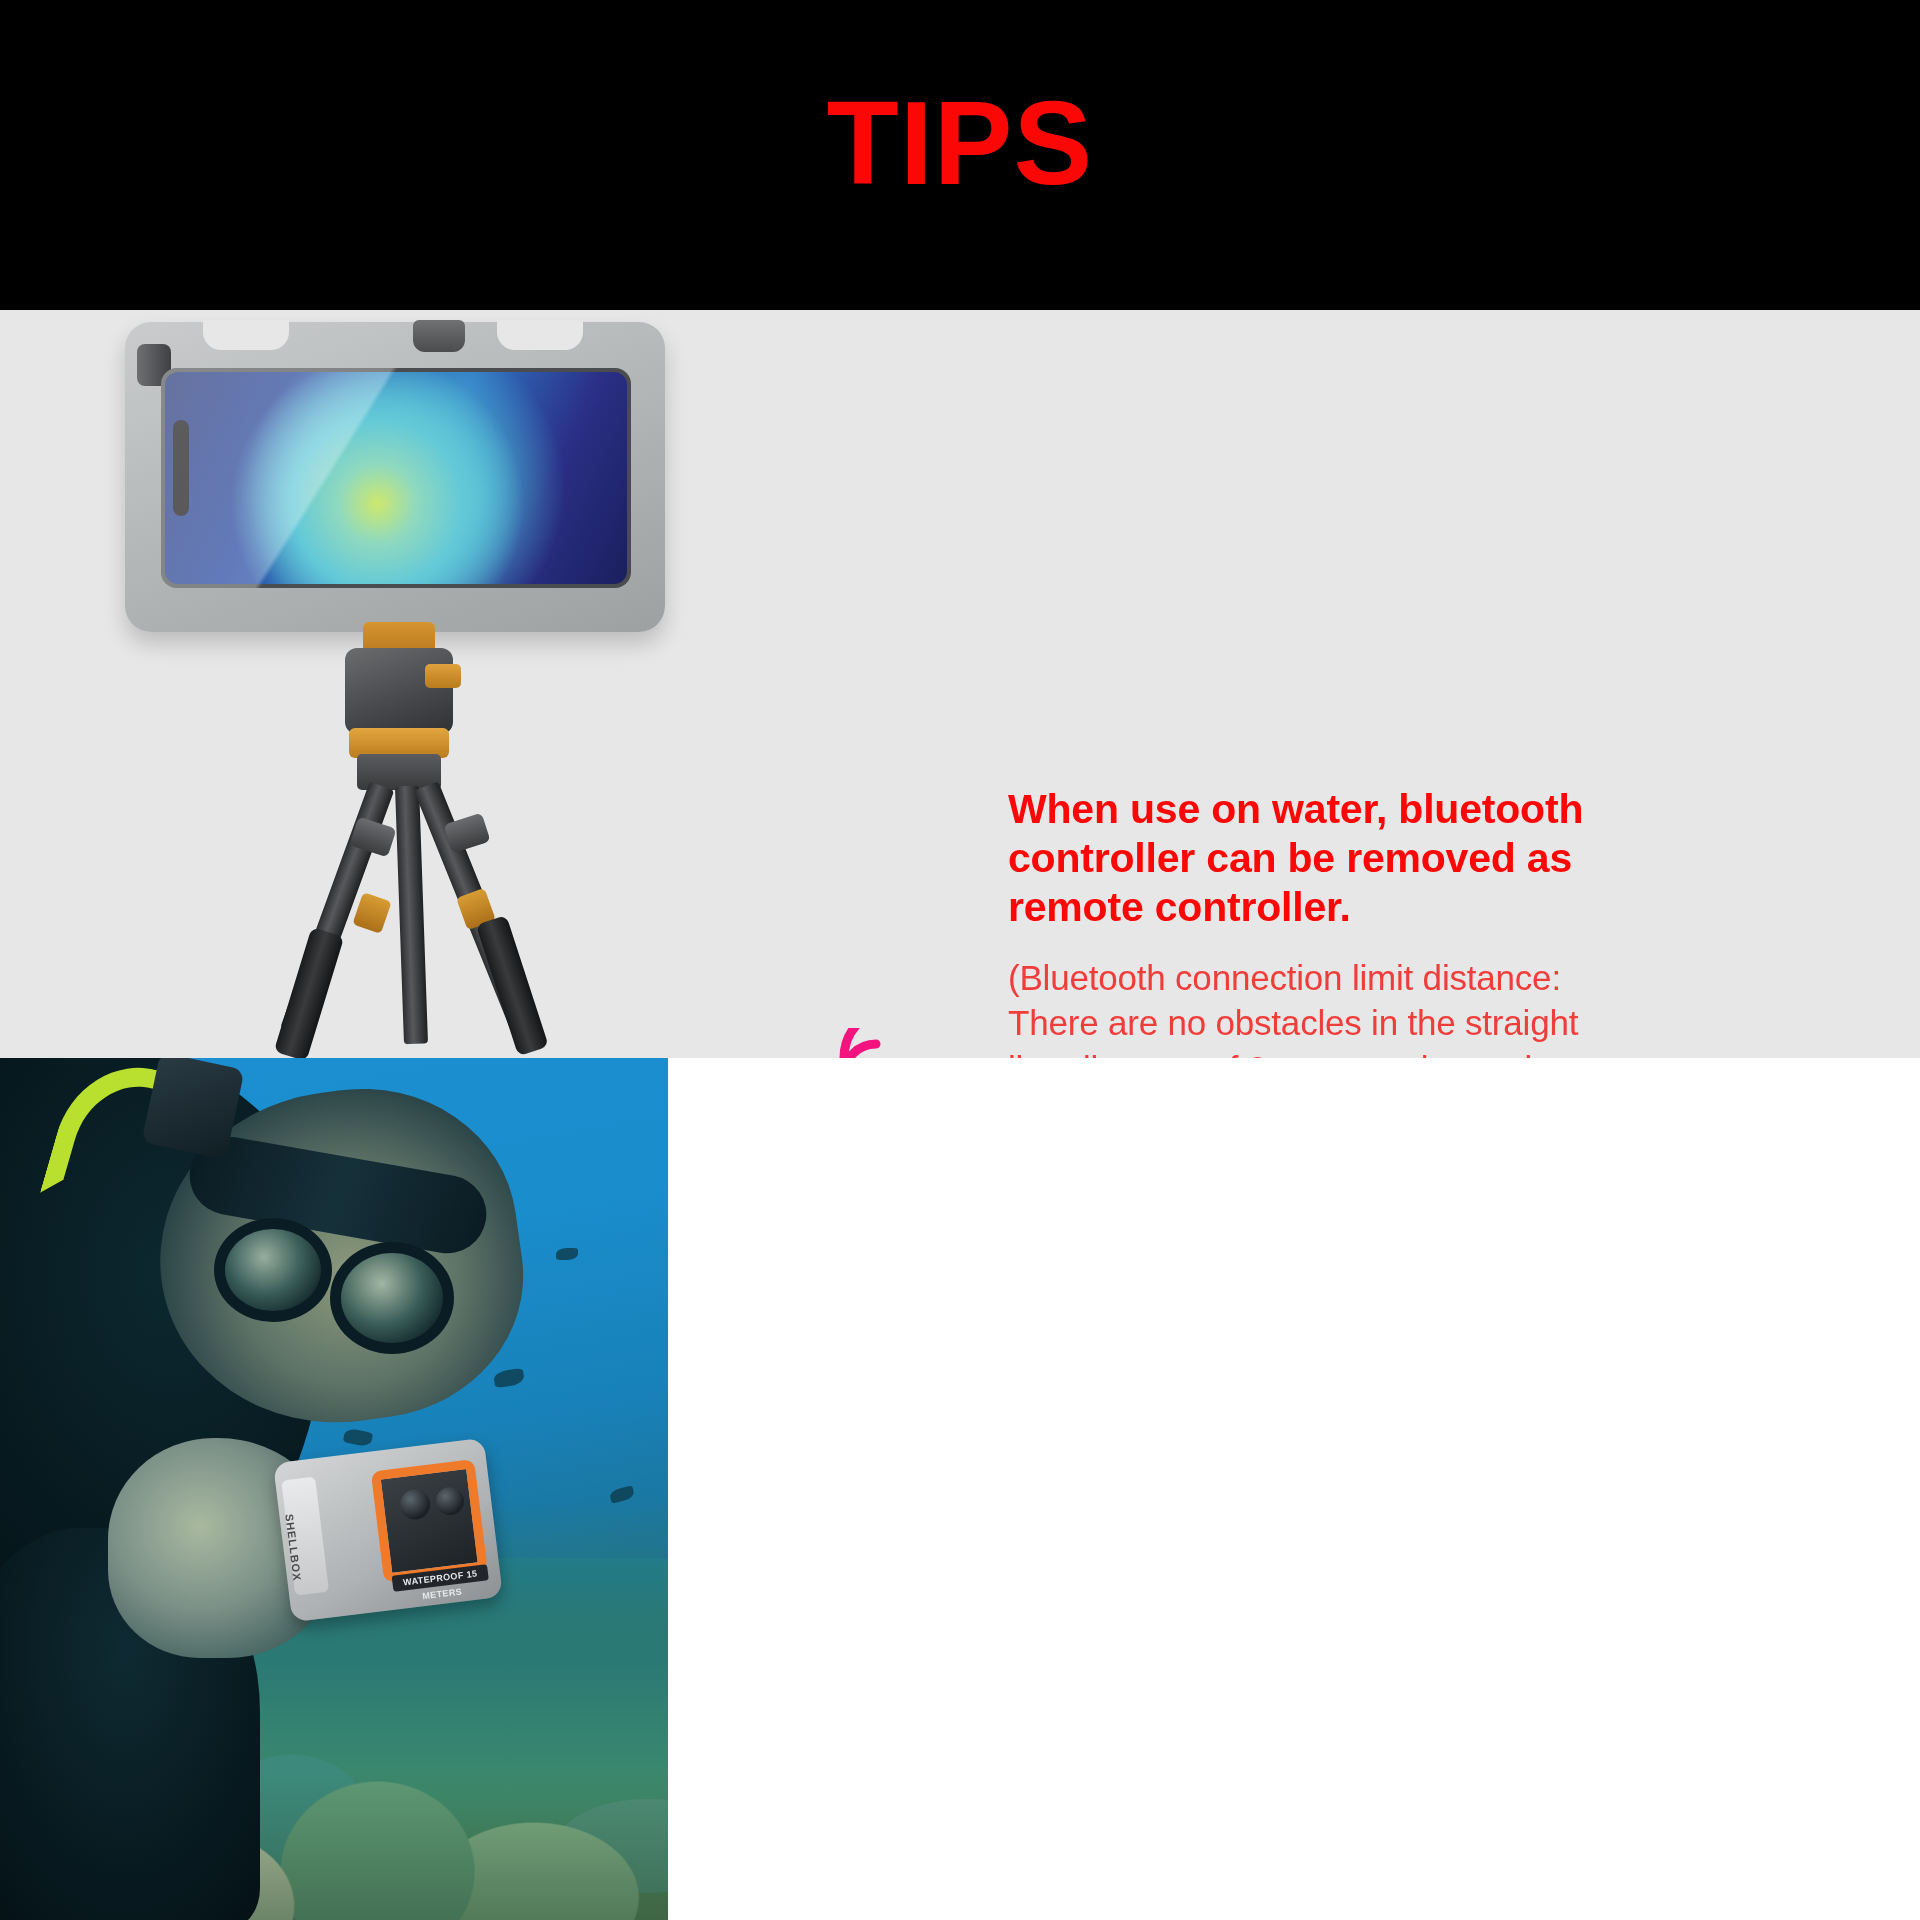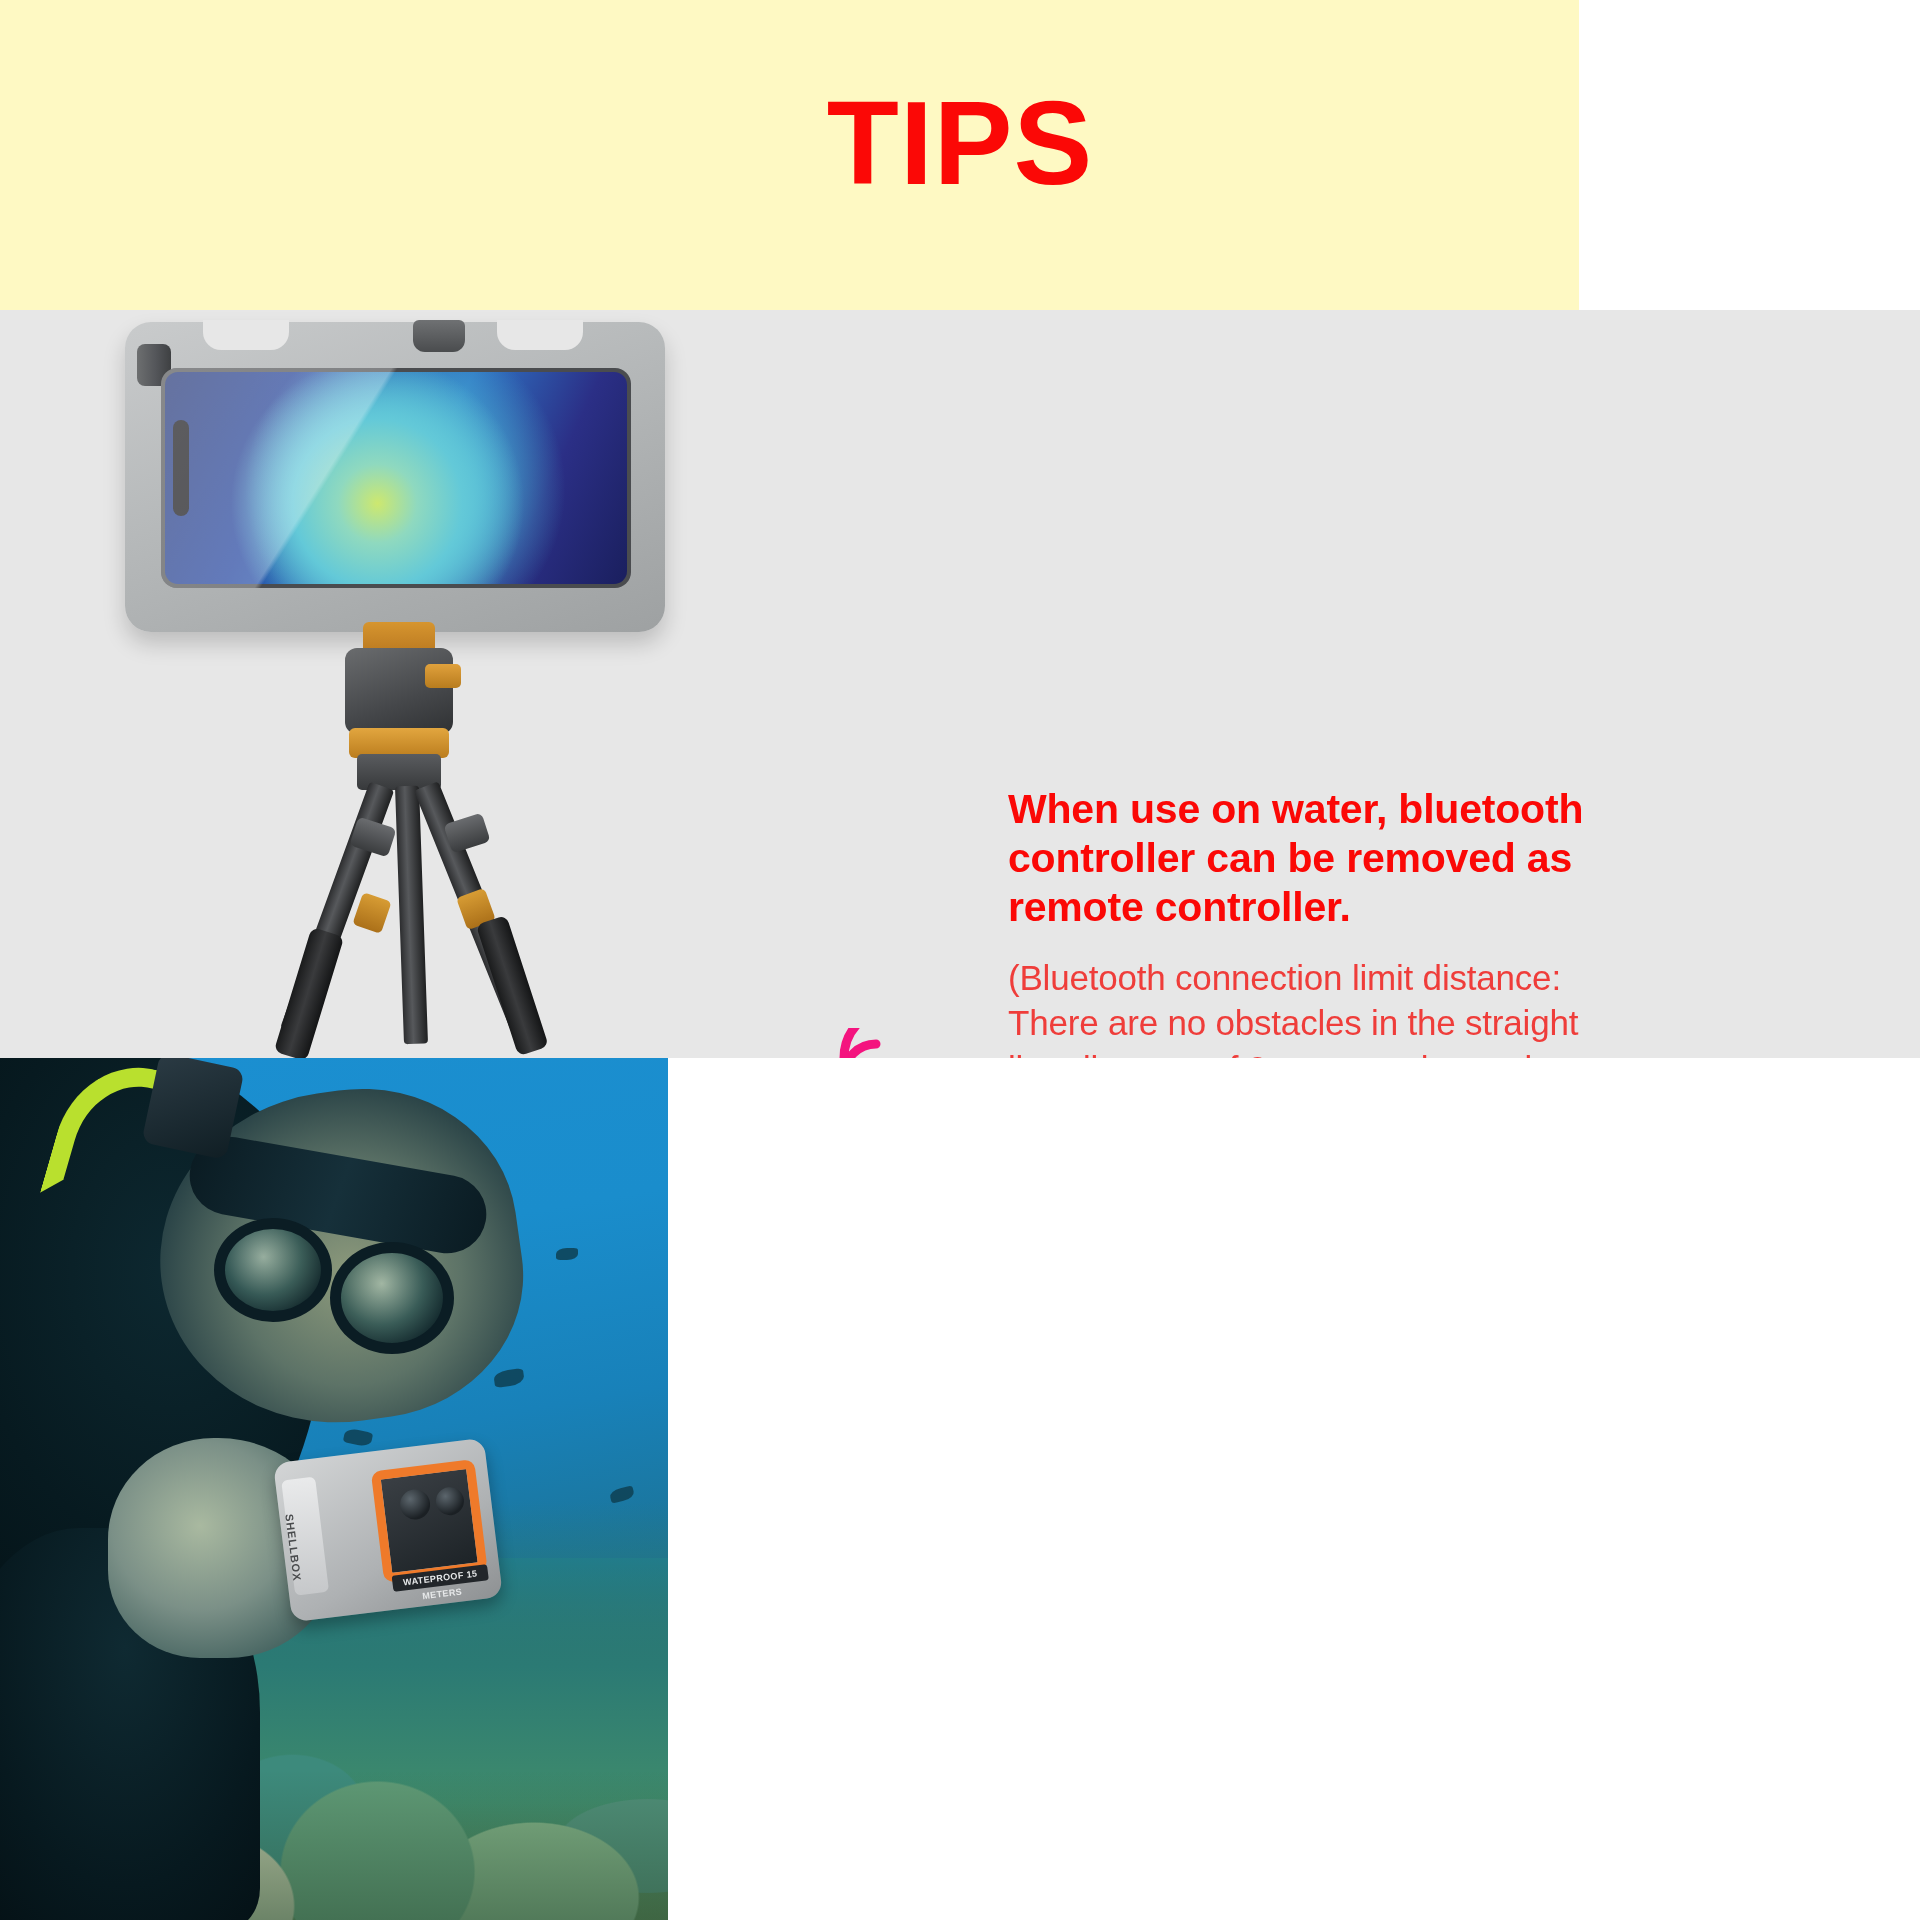--- a/index.html
+++ b/index.html
@@ -5,22 +5,22 @@
   * { margin:0; padding:0; box-sizing:border-box; }
   html,body { width:1920px; height:1920px; }
   body {
     font-family: "Liberation Sans", sans-serif;
     background:#ffffff;
     overflow:hidden;
     position:relative;
   }
   
   .header {
-    position:absolute; left:0; top:0; width:1579px; height:310px;
-    background:#fef9c3;
+    position:absolute; left:0; top:0; width:1920px; height:310px;
+    background:#000000;
   }
   .title {
     position:absolute; left:0; top:84px; width:1920px;
     text-align:center;
     font-size:118px; font-weight:bold; letter-spacing:1px;
     color:#fb0806; line-height:1;
   }
   
   .panel-top {
     position:absolute; left:0; top:310px; width:1920px; height:748px;

